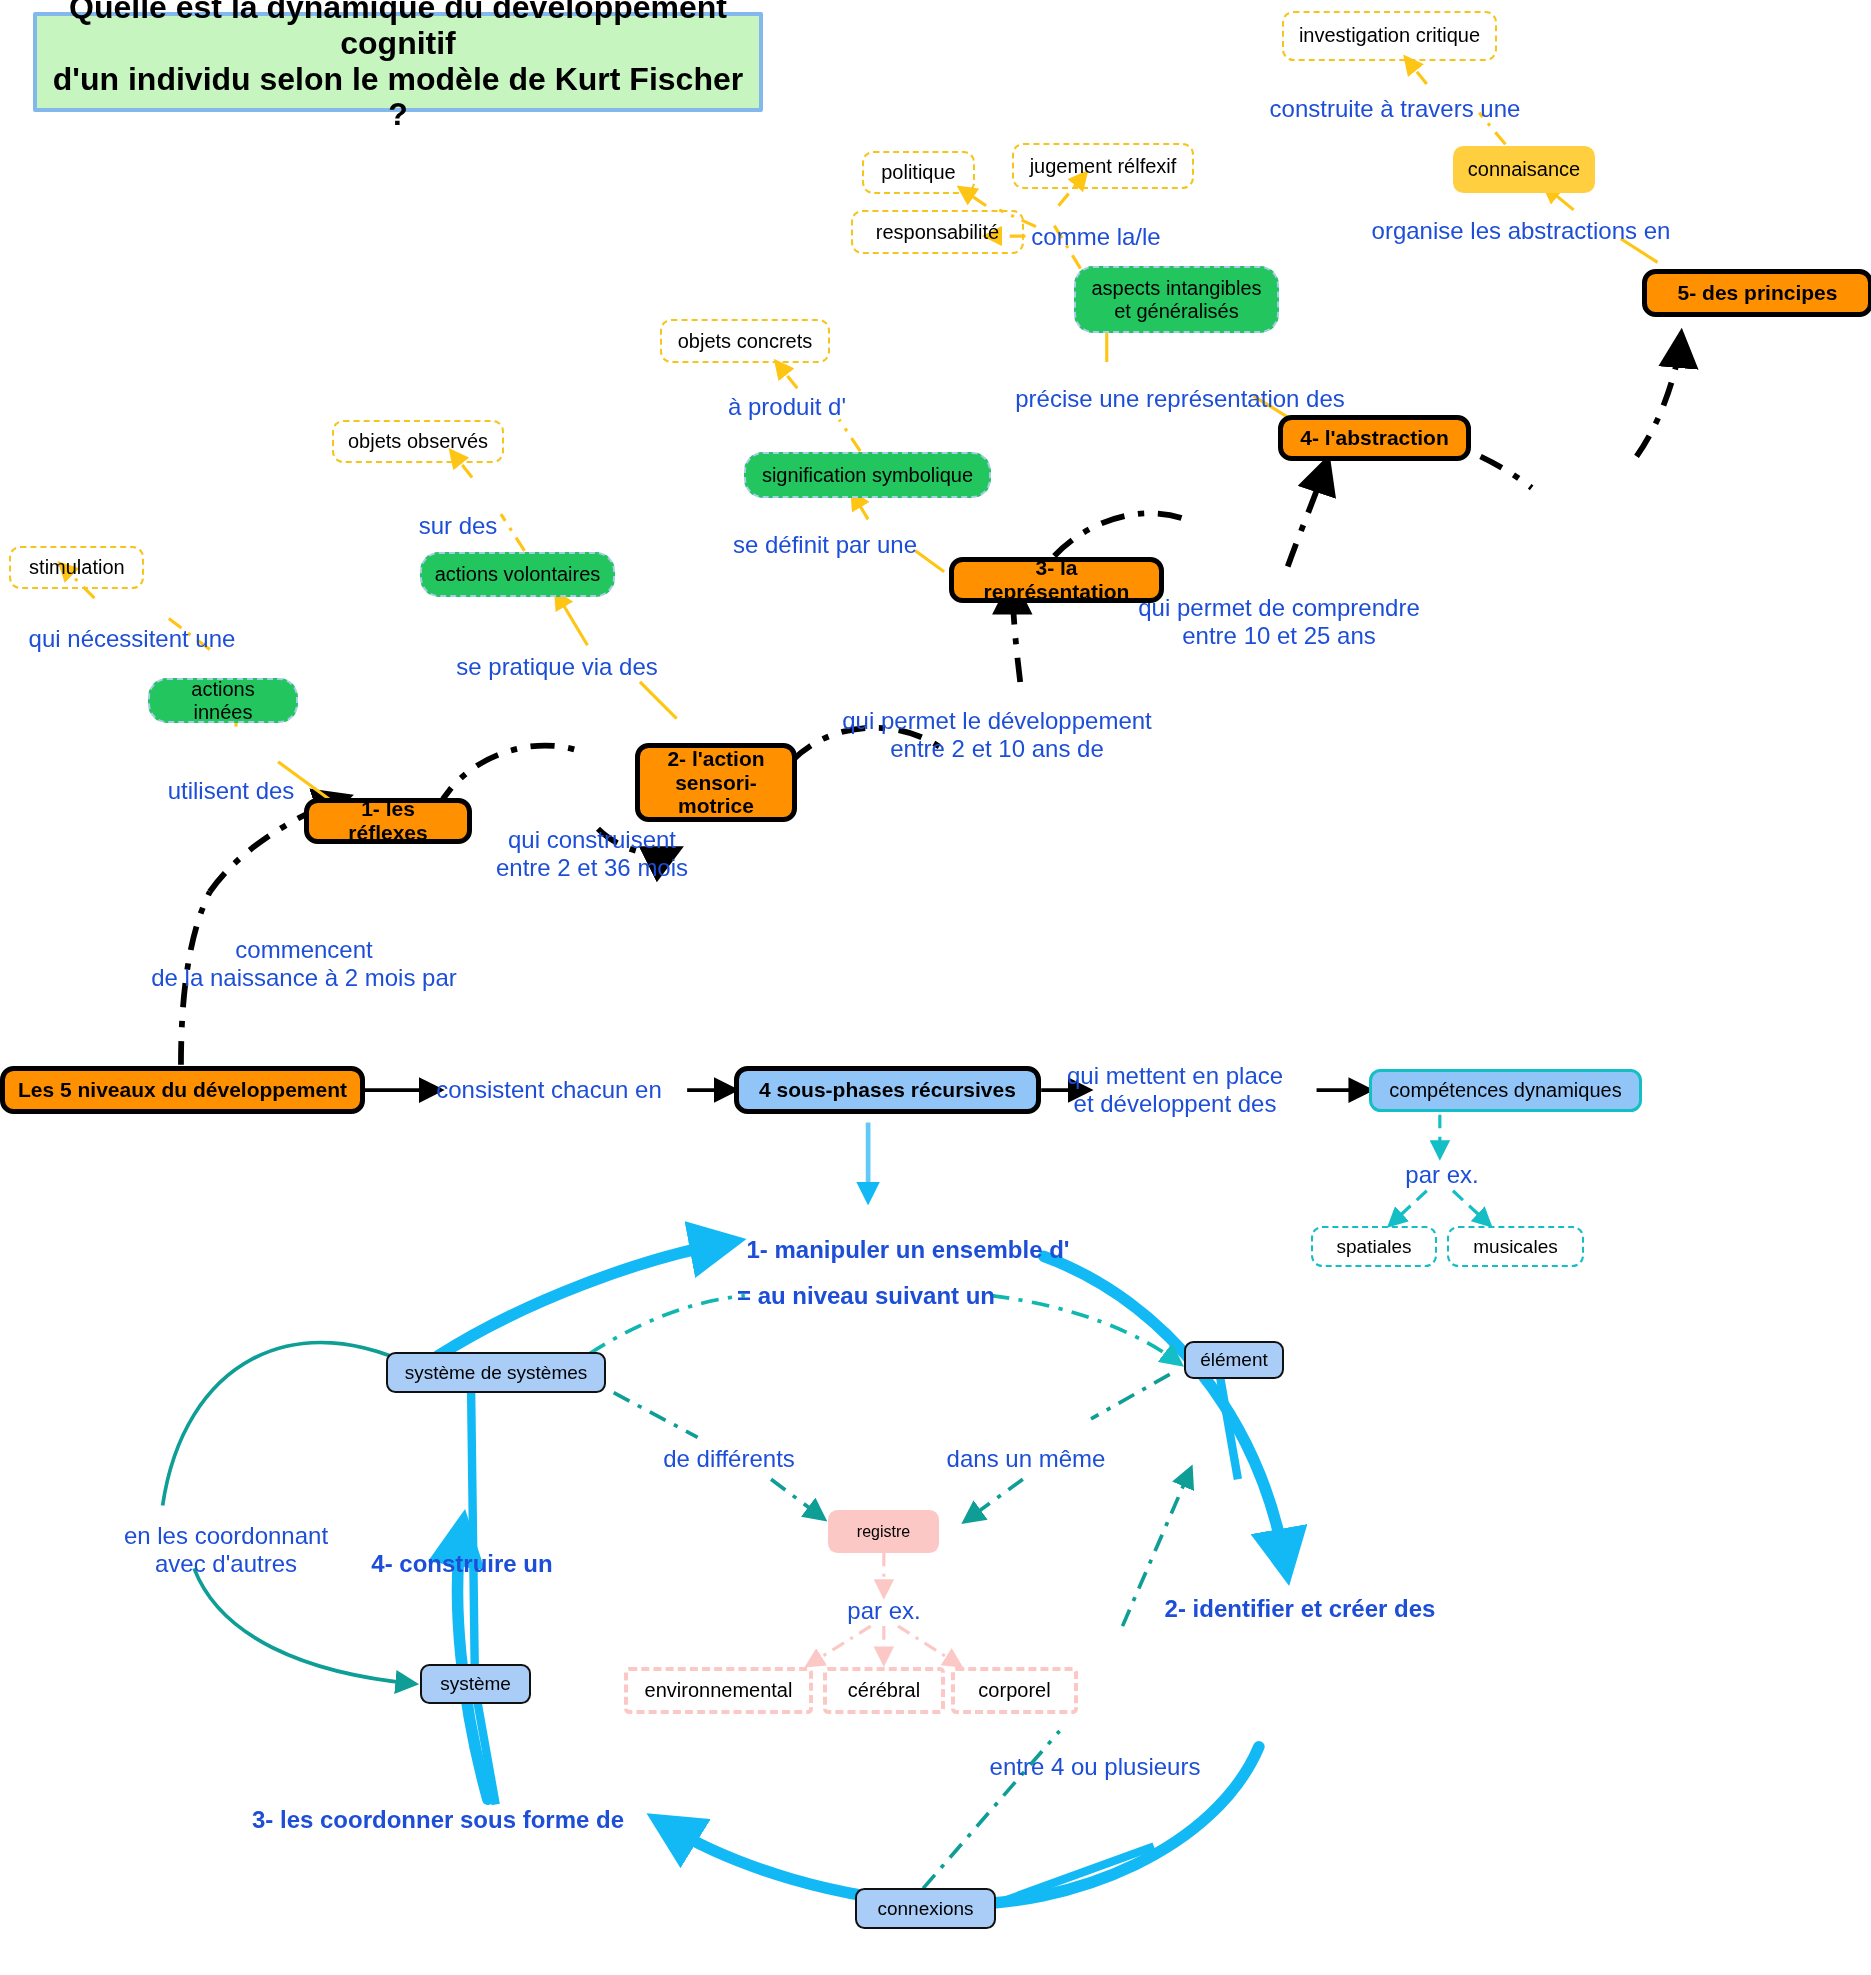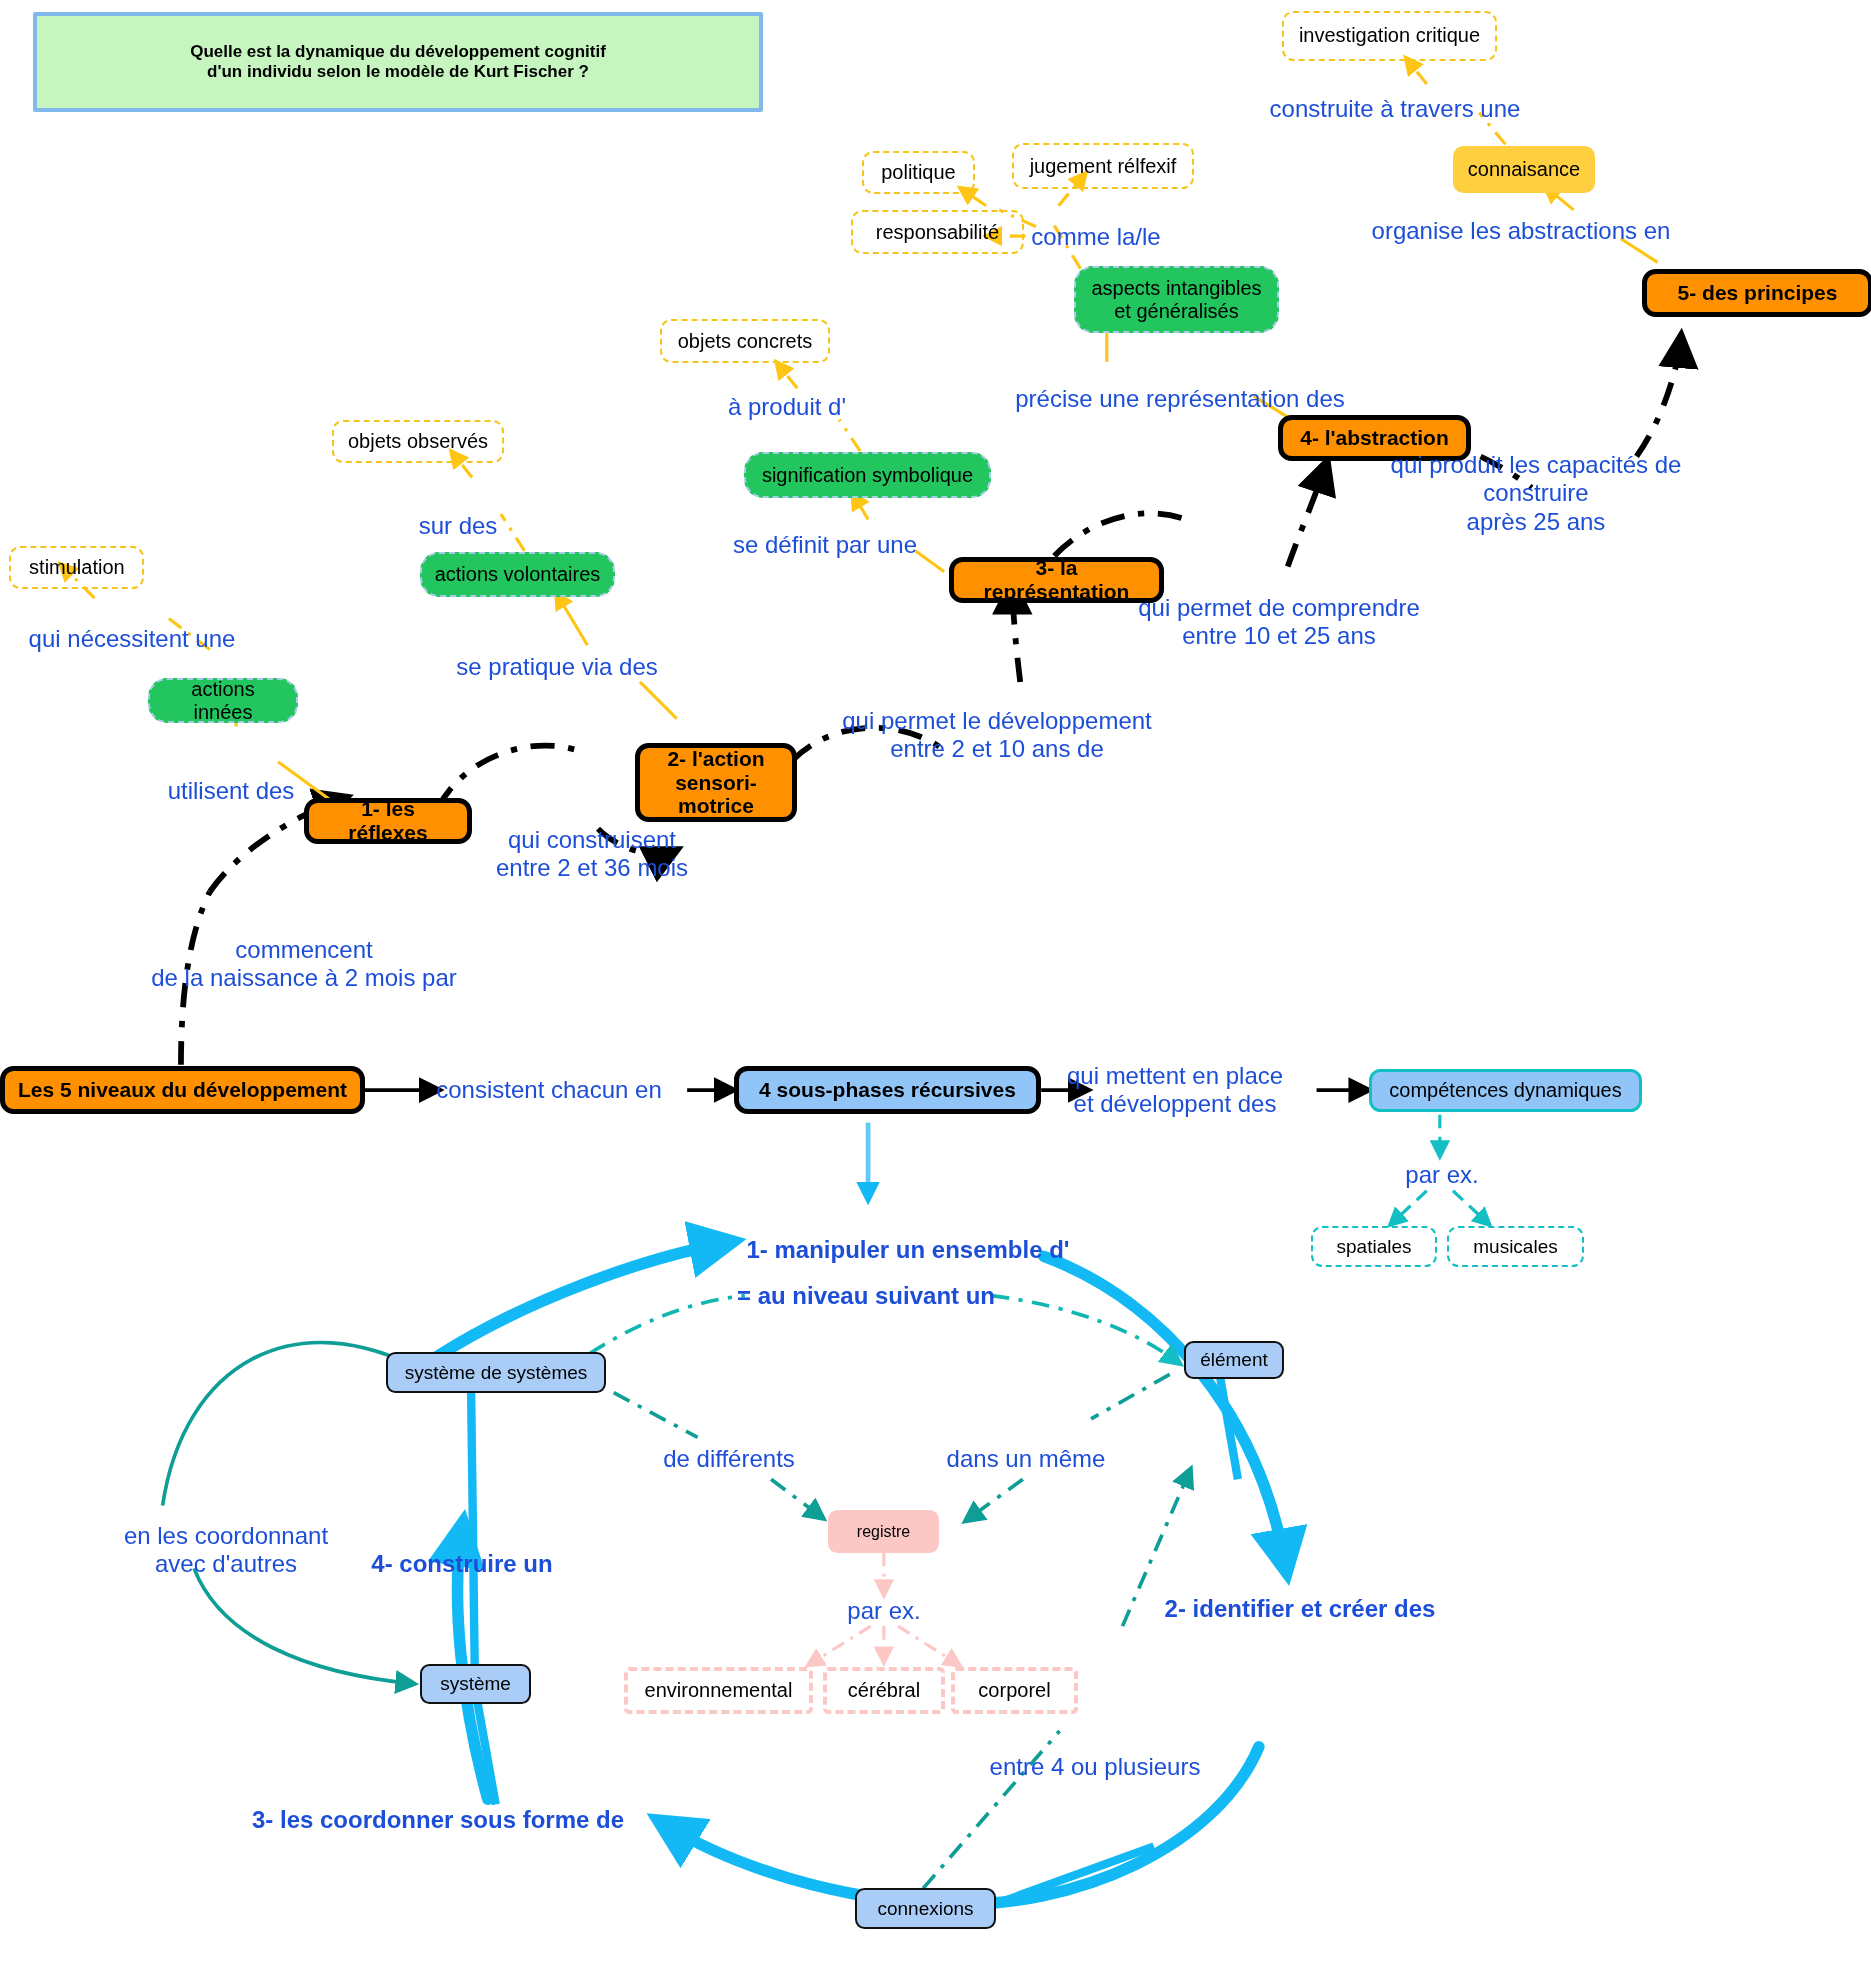--- a/index.html
+++ b/index.html
@@ -6,21 +6,21 @@
   body{font-family:"Liberation Sans", sans-serif;}
   #stage{position:relative;width:1871px;height:1975px;background:#ffffff;overflow:hidden;}
   #wires{position:absolute;left:0;top:0;width:1871px;height:1975px;pointer-events:none;}
 
   
   .node{position:absolute;box-sizing:border-box;display:flex;align-items:center;justify-content:center;
         text-align:center;line-height:1.12;white-space:pre-line;}
 
   
   .qbox{background:#c6f5c0;border:4.7px solid #82b8ec;border-radius:2px;
-        font-weight:bold;font-size:17px;color:#000;padding:7.3px 13.6px;}
+        font-weight:bold;font-size:32px;color:#000;padding:7.3px 13.6px;}
 
   
   .stage-node{background:#ff9000;border:5.8px solid #000;border-radius:13.6px;
         font-weight:bold;font-size:21px;color:#000;padding:4.2px 11.5px;}
 
   
   .blue-node{background:#92c5f7;border:5.8px solid #000;border-radius:13.6px;
         font-weight:bold;font-size:21px;color:#000;padding:4.2px 11.5px;}
 
   
@@ -287,22 +287,20 @@
   <div class="lbl" style="left:1175px;top:1090px;">qui mettent en place
 et développent des</div>
   <div class="lbl" style="left:304px;top:964px;">commencent
 de la naissance à 2 mois par</div>
   <div class="lbl" style="left:592px;top:854px;">qui construisent
 entre 2 et 36 mois</div>
   <div class="lbl" style="left:997px;top:735px;">qui permet le développement
 entre 2 et 10 ans de</div>
   <div class="lbl" style="left:1279px;top:622px;">qui permet de comprendre
 entre 10 et 25 ans</div>
-  <div class="lbl" style="left:1536px;top:493px;">qui produit les capacités de construire
-après 25 ans</div>
   <div class="lbl" style="left:231px;top:791px;">utilisent des</div>
   <div class="lbl" style="left:132px;top:639px;">qui nécessitent une</div>
   <div class="lbl" style="left:557px;top:667px;">se pratique via des</div>
   <div class="lbl" style="left:458px;top:526px;">sur des</div>
   <div class="lbl" style="left:825px;top:545px;">se définit par une</div>
   <div class="lbl" style="left:787px;top:407px;">à produit d'</div>
   <div class="lbl" style="left:1180px;top:399px;">précise une représentation des</div>
   <div class="lbl" style="left:1096px;top:237px;">comme la/le</div>
   <div class="lbl" style="left:1521px;top:231px;">organise les abstractions en</div>
   <div class="lbl" style="left:1395px;top:109px;">construite à travers une</div>

